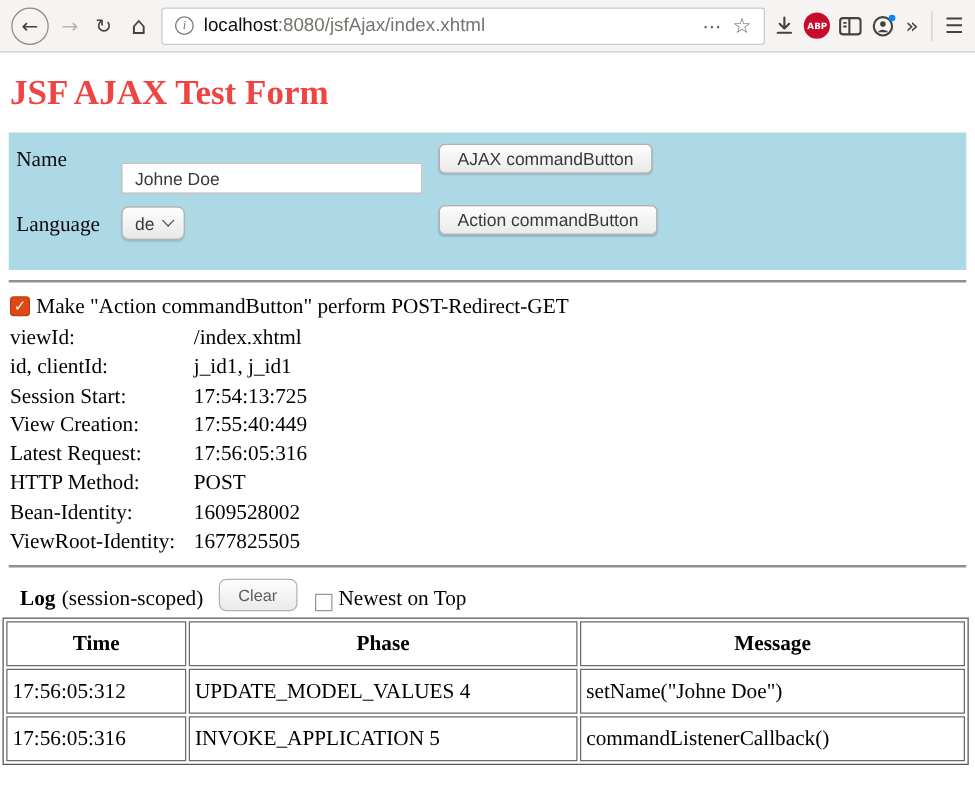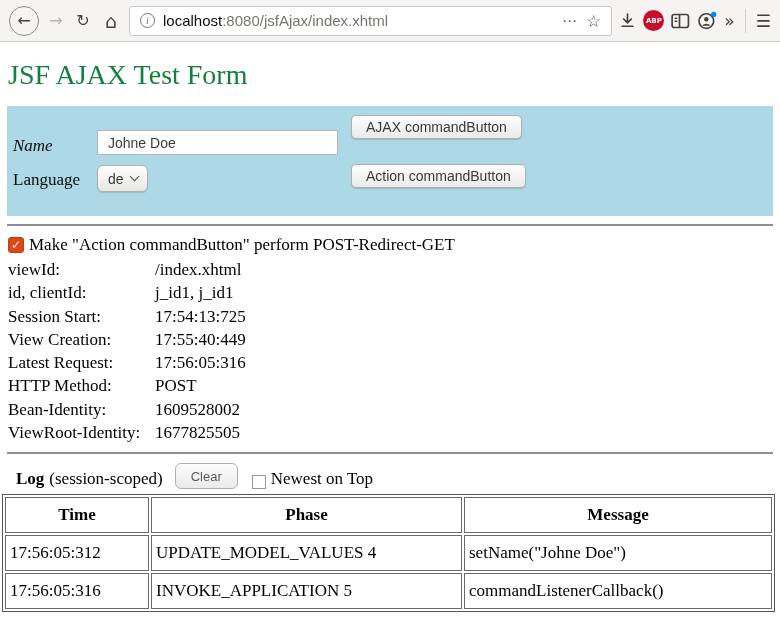--- a/index.html
+++ b/index.html
@@ -29,25 +29,25 @@
   .url-star { font-size:17px; color:#5b5955; }
   .dl-icon { display:flex; align-items:center; }
   .abp-badge { width:21px; height:21px; min-width:21px; border-radius:50%; background:#c70d2c;
                display:flex; align-items:center; justify-content:center;
                color:#fff; font-family:"DejaVu Sans", sans-serif; font-weight:bold; font-size:7px; }
   .tb-chevrons { font-size:17px; }
   .tb-sep { width:1px; height:24px; background:#d2d0cd; margin:0 3px; }
   .tb-menu { font-size:17px; }
 
   
-  .page-title { margin:17px 8px 15px 8px; font-size:28px; font-weight:normal; color:#15803d; }
+  .page-title { margin:17px 8px 15px 8px; font-size:28px; font-weight:bold; color:#ef4444; }
 
   .form-panel { position:relative; margin:0 7px; height:110px; background:#add8e6; }
   .fp-label { position:absolute; left:6px; font-size:17px; color:#0b0b0b; }
-  .fp-name-label { top:30px;font-style:italic; }
+  .fp-name-label { top:12px; }
   .fp-lang-label { top:64px; }
   .name-input { position:absolute; left:90px; top:24px; width:241px; height:25px;
                 border:1px solid #b6b6b4; border-radius:0; padding:0 10px;
                 font-family:"Liberation Sans", sans-serif; font-size:14px; color:#3a3a3a;
                 background:#fff; outline:none; }
   .lang-select { position:absolute; left:90px; top:59px; height:27px; min-width:45px;
                  border:1px solid #b2b0ae; border-radius:6px;
                  background:linear-gradient(#fefefe,#e9e8e7);
                  display:flex; align-items:center; padding:0 9px 0 10px; gap:7px;
                  font-family:"Liberation Sans", sans-serif; font-size:14px; color:#3a3a3a;

